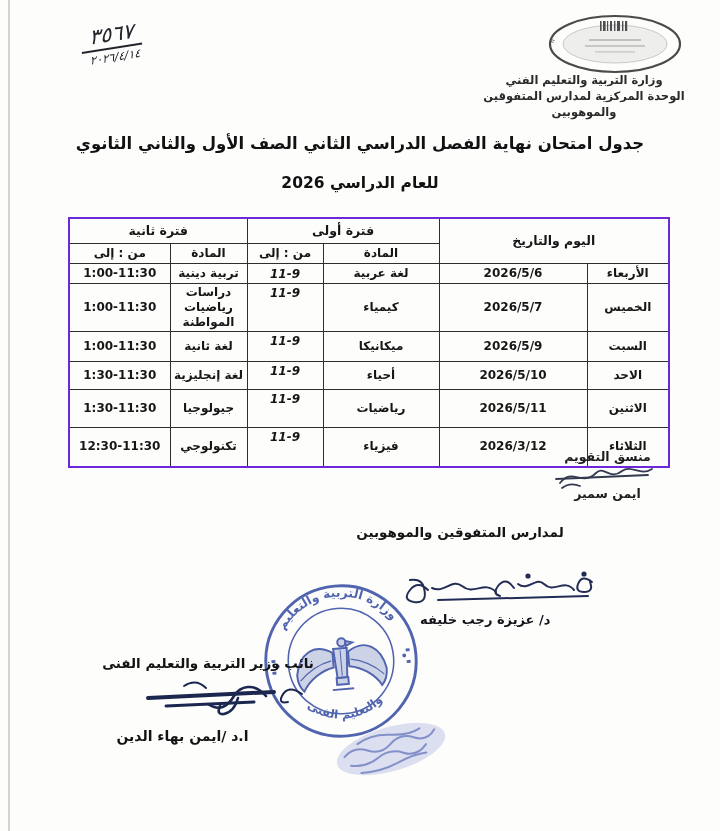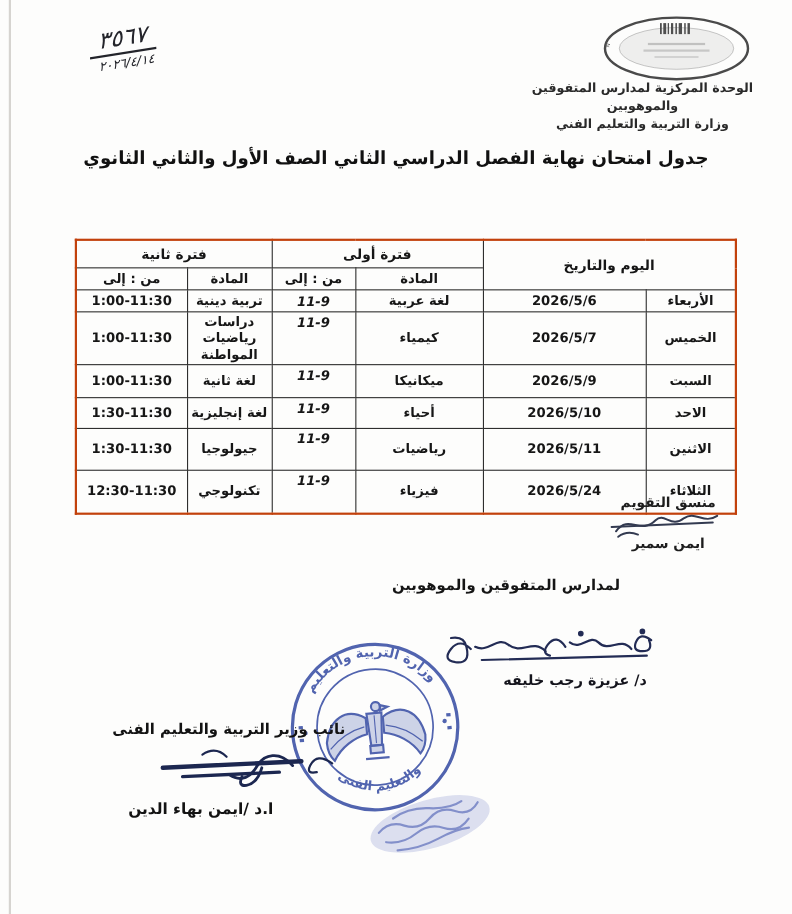--- a/index.html
+++ b/index.html
@@ -52,21 +52,21 @@
   
   table.exam{
     position:absolute;left:68px;top:217px;width:600px;
     border-collapse:collapse;table-layout:fixed;
     font-size:12px;font-weight:bold;color:#161616;
   }
   table.exam th, table.exam td{
     border:1.5px solid #2e2e2e;text-align:center;vertical-align:middle;
     padding:1px 3px;line-height:1.25;
   }
-  table.exam{border:2px solid #c2410c;}
+  table.exam{border:2px solid #6d28d9;}
   thead tr.h1 th{height:22px;font-size:12.5px;}
   thead tr.h2 th{height:17px;}
   tbody tr.r0{height:20px;}
   tbody tr.r1{height:34px;}
   tbody tr.r2{height:30px;}
   tbody tr.r3{height:28px;}
   tbody tr.r4{height:38px;}
   tbody tr.r5{height:39px;}
   tbody td.t1{vertical-align:top;padding-top:2px;font-style:italic;}
   tbody tr.r0 td.t1{vertical-align:middle;}
@@ -81,21 +81,21 @@
   
   .unit-head{
     position:absolute;left:320px;top:512px;width:280px;
     text-align:center;font-weight:bold;font-size:13.5px;color:#151515;
   }
   .unit-head .l2{margin-top:12px;}
 
   .sig-aziza{position:absolute;left:378px;top:570px;}
   .name-aziza{
     position:absolute;left:420px;top:612px;width:168px;
-    text-align:right;font-weight:bold;font-size:13px;color:#14141c;
+    text-align:left;font-weight:bold;font-size:13px;color:#14141c;
   }
 
   
   .stamp{position:absolute;left:258px;top:578px;transform:rotate(-5deg);opacity:0.88;}
 
   
   .deputy-title{
     position:absolute;left:68px;top:655px;width:280px;
     text-align:center;font-weight:bold;font-size:13.5px;color:#131313;
   }
@@ -136,25 +136,26 @@
         <rect x="72" y="9" width="3" height="10"></rect>
       <rect x="77" y="9" width="1.4" height="10"></rect>
         <rect x="80" y="9" width="2.2" height="10"></rect>
     </g>
     <rect x="44" y="27" width="52" height="2" fill="rgba(110,110,110,0.35)"></rect>
     <rect x="40" y="33" width="60" height="2" fill="rgba(110,110,110,0.3)"></rect>
     <rect x="50" y="39" width="40" height="1.6" fill="rgba(110,110,110,0.25)"></rect>
   </svg>
 
   <div class="ministry-lines">
+    <div>وزارة التربية والتعليم الفني</div>
     <div>الوحدة المركزية لمدارس المتفوقين والموهوبين</div>
-    <div>وزارة التربية والتعليم الفني</div>
   </div>
 
   <div class="title1">جدول امتحان نهاية الفصل الدراسي الثاني الصف الأول والثاني الثانوي</div>
+  <div class="title2">للعام الدراسي 2026</div>
 
   <table class="exam">
     <colgroup>
       <col style="width:82px">
         <col style="width:148px">
       <col style="width:116px">
         <col style="width:76px">
       <col style="width:77px">
         <col style="width:101px">
     </colgroup>
@@ -207,21 +208,21 @@
       <tr class="r4">
         <td>الاثنين</td>
         <td>2026/5/11</td>
         <td>رياضيات</td>
         <td class="t1">11-9</td>
         <td>جيولوجيا</td>
         <td>1:30-11:30</td>
       </tr>
       <tr class="r5">
         <td>الثلاثاء</td>
-        <td>2026/5/24</td>
+        <td>2026/3/12</td>
         <td>فيزياء</td>
         <td class="t1">11-9</td>
         <td>تكنولوجي</td>
         <td>12:30-11:30</td>
       </tr>
     </tbody>
   </table>
 
   <div class="coordinator">
     <div>منسق التقويم</div>

